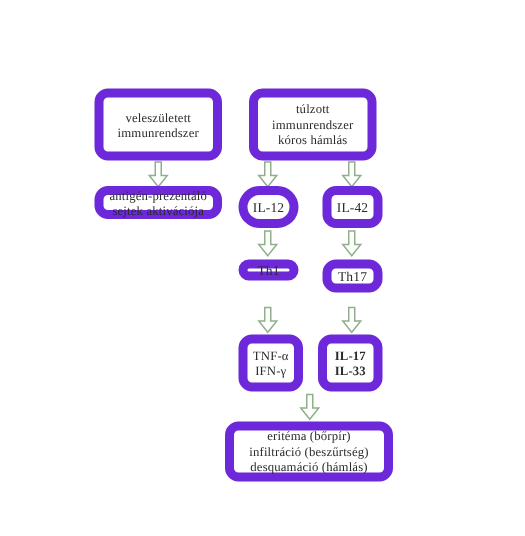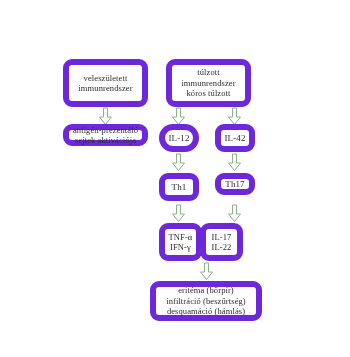--- a/index.html
+++ b/index.html
@@ -62,21 +62,21 @@
     <span class="lines">
       <span>veleszületett</span>
       <span>immunrendszer</span>
     </span>
   </div>
 
   <div class="node" style="left:166px; top:59px; width:85px; height:48px; font-size:8.5px;">
     <span class="lines">
       <span>túlzott</span>
       <span>immunrendszer</span>
-      <span>kóros túlzott</span>
+      <span>kóros hámlás</span>
     </span>
   </div>
 
   <div class="arrow" style="left:99px; top:108px;">
     <svg width="13" height="17" viewBox="0 0 13 17">
       <polygon points="4.5,0 8.5,0 8.5,9 12.5,9 6.5,16.5 0.5,9 4.5,9"></polygon>
     </svg>
   </div>
 
   <div class="arrow" style="left:172px; top:108px;">
@@ -115,21 +115,21 @@
       <polygon points="4.5,0 8.5,0 8.5,9 12.5,9 6.5,16.5 0.5,9 4.5,9"></polygon>
     </svg>
   </div>
 
   <div class="arrow" style="left:228px; top:154px;">
     <svg width="13" height="17" viewBox="0 0 13 17">
       <polygon points="4.5,0 8.5,0 8.5,9 12.5,9 6.5,16.5 0.5,9 4.5,9"></polygon>
     </svg>
   </div>
 
-  <div class="node" style="left:159px; top:173px; width:40px; height:28px; font-size:9px;">
+  <div class="node" style="left:159px; top:173px; width:40px; height:14px; font-size:9px;">
     <span class="lines">
       <span>Th1</span>
     </span>
   </div>
 
   <div class="node" style="left:215px; top:173px; width:40px; height:22px; font-size:9px;">
     <span class="lines">
       <span>Th17</span>
     </span>
   </div>
@@ -146,24 +146,24 @@
     </svg>
   </div>
 
   <div class="node" style="left:159px; top:223px; width:43px; height:38px; font-size:8.5px;">
     <span class="lines">
       <span>TNF-α</span>
       <span>IFN-γ</span>
     </span>
   </div>
 
-  <div class="node" style="left:200px; top:223px; width:43px; height:38px; font-size:8.5px;">
+  <div class="node" style="left:212px; top:223px; width:43px; height:38px; font-size:8.5px;font-weight:bold;">
     <span class="lines">
       <span>IL-17</span>
-      <span>IL-22</span>
+      <span>IL-33</span>
     </span>
   </div>
 
   <div class="arrow" style="left:200px; top:263px;">
     <svg width="13" height="17" viewBox="0 0 13 17">
       <polygon points="4.5,0 8.5,0 8.5,9 12.5,9 6.5,16.5 0.5,9 4.5,9"></polygon>
     </svg>
   </div>
 
   <div class="node" style="left:150px; top:281px; width:112px; height:40px; font-size:8.5px;">

